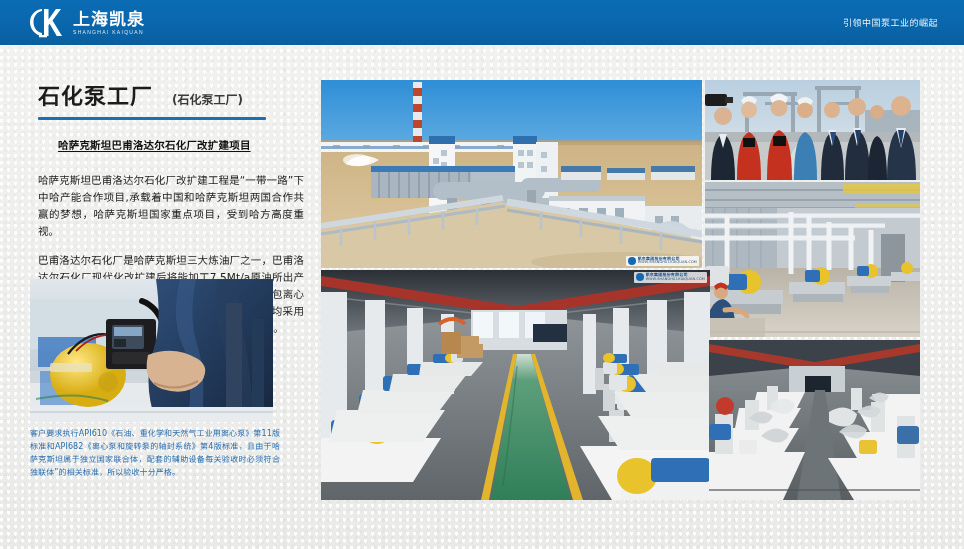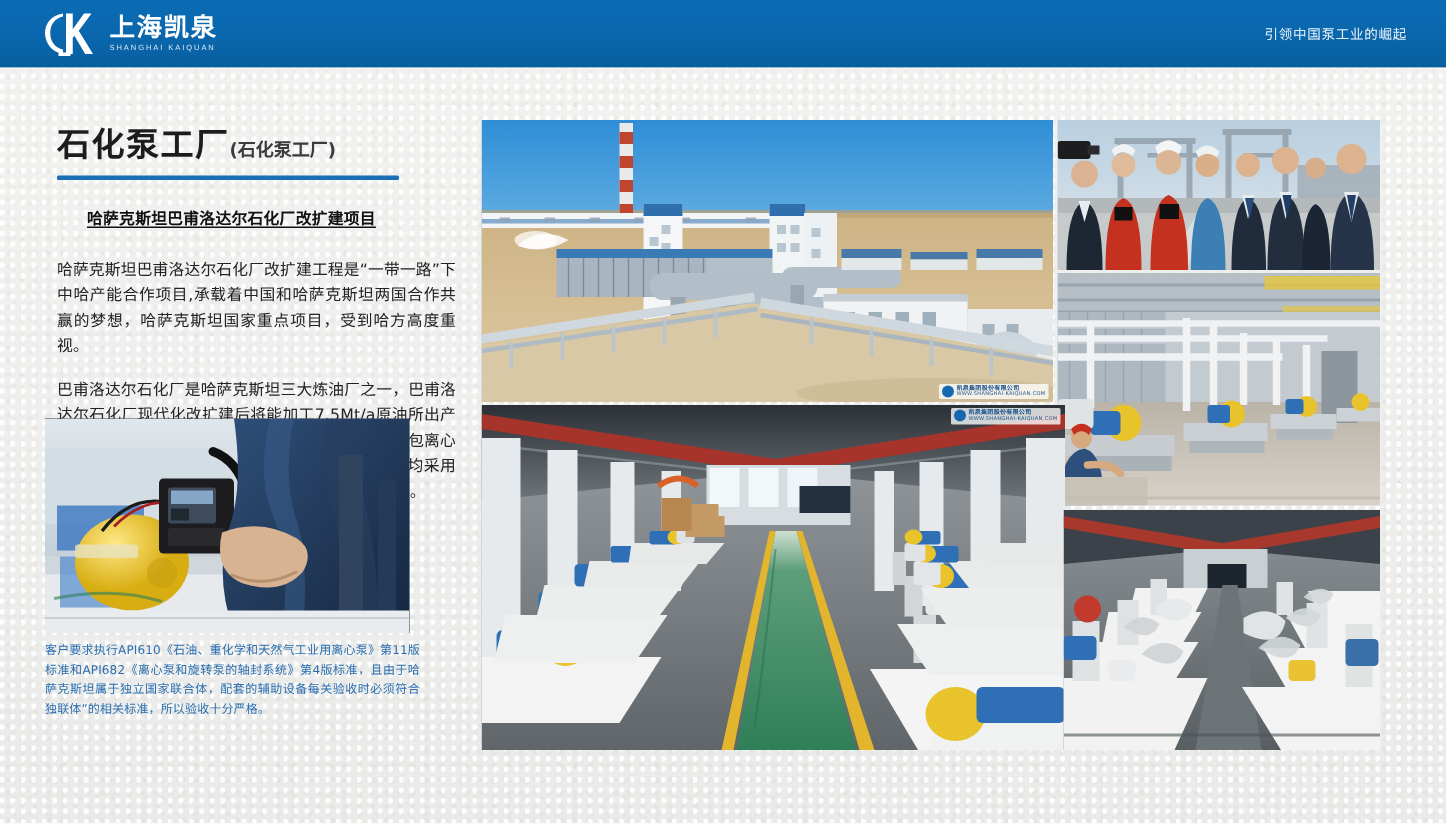--- a/index.html
+++ b/index.html
@@ -43,21 +43,21 @@
     font-family:"Liberation Sans",sans-serif;
   }
   .tagline{
     position:absolute;right:26px;top:0;height:45px;
     display:flex;align-items:center;
     font-size:9px;color:#eaf3fb;letter-spacing:.5px;
   }
 
   
   .leftcol{position:absolute;left:38px;top:78px;width:266px;}
-  .title-row{display:flex;align-items:baseline;gap:0;}
+  .title-row{display:flex;align-items:baseline;gap:19px;}
   .title-main{
     font-size:22px;font-weight:bold;color:#1c1c1c;letter-spacing:1px;
     font-family:"DejaVu Sans","Liberation Sans",sans-serif;
   }
   .title-sub{font-size:12px;font-weight:bold;color:#3b3b3b;}
   .title-rule{
     margin-top:7px;width:228px;height:3px;background:#1b6fb5;border-radius:1px;
   }
 
   .lead{

